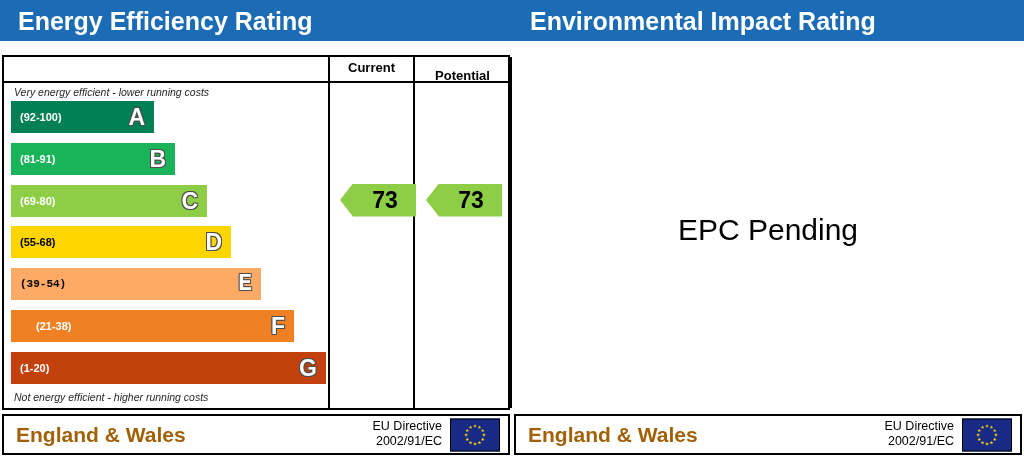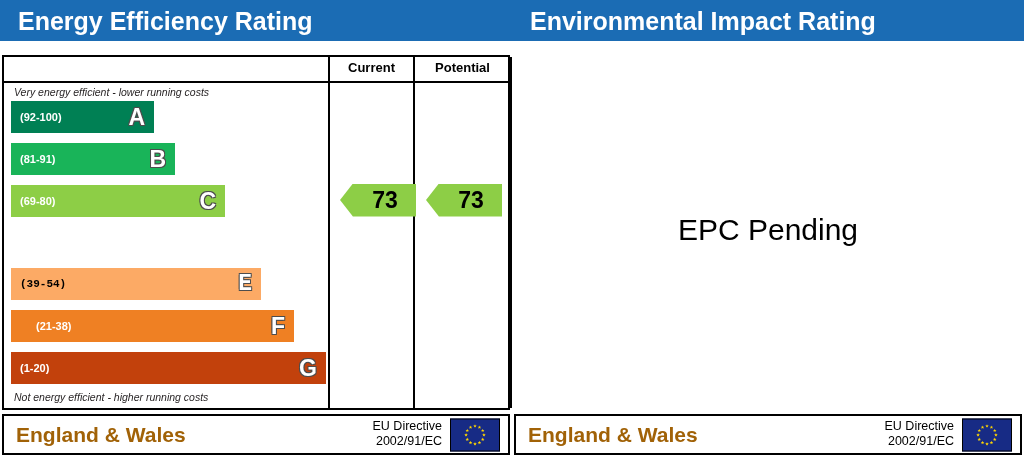--- a/index.html
+++ b/index.html
@@ -89,21 +89,21 @@
 
   .col-head {
     position: absolute;
     top: 3px;
     font-size: 13px;
     font-weight: bold;
     color: #000000;
     text-align: center;
   }
   .col-head-current   { left: 326px; width: 83px; }
-  .col-head-potential { left: 411px; width: 95px; }
+  .col-head-potential { left: 411px; width: 95px; margin-top: 8px; }
 
   
   .bands-area {
     position: absolute;
     left: 0;
     top: 26px;
     width: 322px;
     height: 325px;
   }
   .note {
@@ -263,23 +263,27 @@
         <div class="note note-top">Very energy efficient - lower running costs</div>
 
         <div class="band" id="band-0" style="top: 18px; width: 143px; background: rgb(0, 128, 84);">
           <span class="band-range" style="color: rgb(255, 255, 255);">(92-100)</span>
           <span class="band-letter">A</span>
         </div>
         <div class="band" id="band-1" style="top: 59.8px; width: 164px; background: rgb(25, 180, 89);">
           <span class="band-range" style="color: rgb(255, 255, 255);">(81-91)</span>
           <span class="band-letter">B</span>
         </div>
-        <div class="band" id="band-2" style="top: 101.6px; width: 214px; background: rgb(141, 206, 70);">
+        <div class="band" id="band-2" style="top: 101.6px; width: 196px; background: rgb(141, 206, 70);">
           <span class="band-range" style="color: rgb(255, 255, 255);">(69-80)</span>
           <span class="band-letter">C</span>
+        </div>
+        <div class="band" id="band-3" style="top: 143.4px; width: 220px; background: rgb(255, 213, 0);">
+          <span class="band-range" style="color: rgb(0, 0, 0);">(55-68)</span>
+          <span class="band-letter">D</span>
         </div>
         <div class="band" id="band-4" style="top: 185.2px; width: 250px; background: rgb(252, 170, 101); font-family: Liberation Mono, monospace;">
           <span class="band-range" style="color: rgb(0, 0, 0);">(39-54)</span>
           <span class="band-letter">E</span>
         </div>
         <div class="band" id="band-5" style="top: 227px; width: 283px; background: rgb(239, 128, 35);">
           <span class="band-range" style="color: rgb(255, 255, 255); padding-left: 16px;">(21-38)</span>
           <span class="band-letter">F</span>
         </div>
         <div class="band" id="band-6" style="top: 268.8px; width: 315px; background: #c2410c;">

